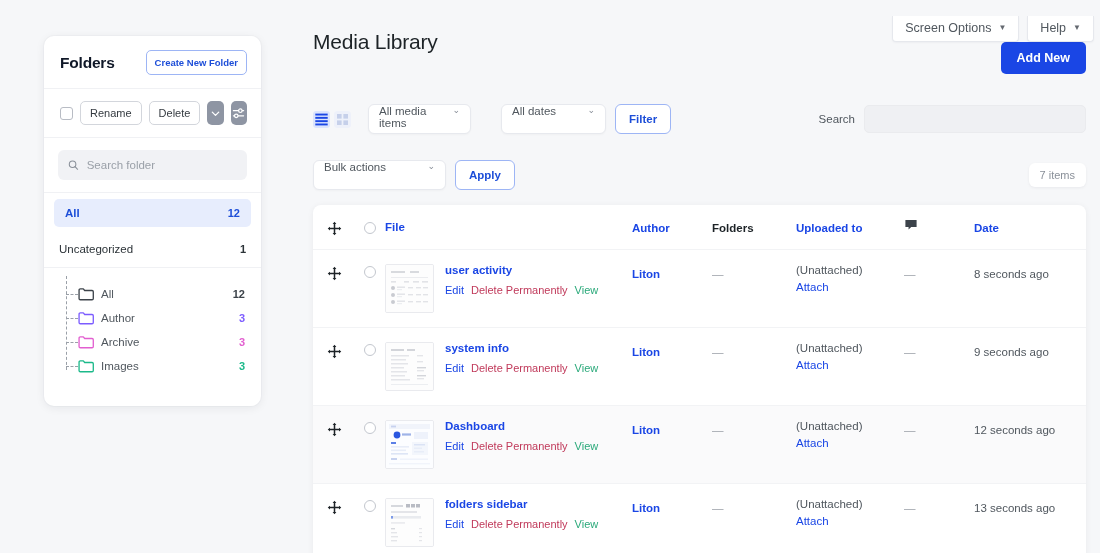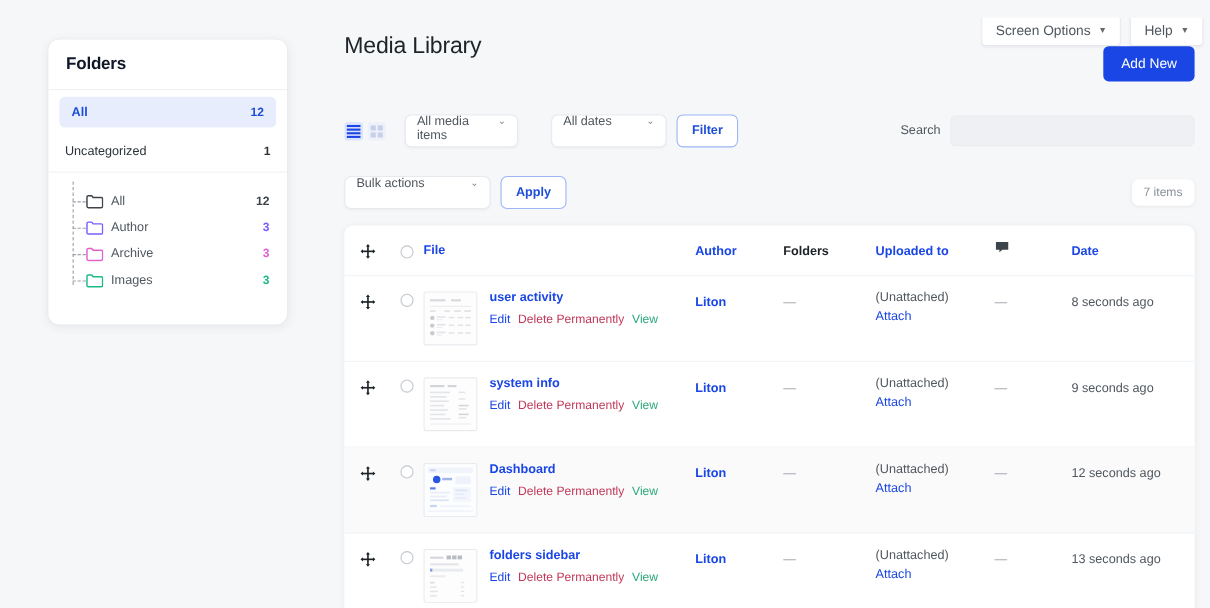--- a/index.html
+++ b/index.html
@@ -120,21 +120,21 @@
   .tnode .tlabel { font-size: 11.5px; color: #50575e; flex: 1; }
   .tnode .tcnt { font-size: 11px; font-weight: 700; }
   .folder-ico { width: 16px; height: 14px; flex: none; }
 
   
   .main { flex: 1; padding: 30px 14px 0 8px; min-width: 0; }
   .main-head { display: flex; align-items: flex-start; justify-content: space-between; }
   .page-title { font-size: 21px; font-weight: 400; color: #1d2327; letter-spacing: -.2px; }
   .btn-addnew {
     background: #1a46e5; color: #fff; border: none; border-radius: 5px;
-    font-size: 12.5px; font-weight: 400; padding: 9px 16px; cursor: pointer;
+    font-size: 12.5px; font-weight: 700; padding: 9px 16px; cursor: pointer;
     margin-top: 12px;
   }
 
   .filters-row {
     display: flex; align-items: center; margin-top: 30px; gap: 9px;
   }
   .viewtoggle { display: flex; gap: 4px; margin-right: 8px; }
   .vt { width: 17px; height: 17px; border-radius: 3px; cursor: pointer; display:block; }
   .sel {
     background: #fff; border: 1px solid #e7e9ee; border-radius: 6px;
@@ -218,23 +218,51 @@
   </div>
 </div>
 
 <div class="wrap">
 
   <div class="sidebar-col">
     <div class="folders-panel">
 
       <div class="fp-head">
         <div class="fp-title">Folders</div>
-      </div>
-
-
+        <button class="btn-newfolder">Create New Folder</button>
+      </div>
+
+      <div class="fp-actions">
+        <div class="cb"></div>
+        <button class="obtn">Rename</button>
+        <button class="obtn">Delete</button>
+        <div class="gbtn">
+          <svg width="11" height="11" viewBox="0 0 12 12">
+            <path d="M2.5 4.5 L6 8 L9.5 4.5" fill="none" stroke="#fff" stroke-width="1.4" stroke-linecap="round" stroke-linejoin="round"></path>
+          </svg>
+        </div>
+        <div class="gbtn">
+          <svg width="13" height="13" viewBox="0 0 14 14">
+            <line x1="1.5" y1="4" x2="12.5" y2="4" stroke="#fff" stroke-width="1.3" stroke-linecap="round"></line>
+            <line x1="1.5" y1="9.5" x2="12.5" y2="9.5" stroke="#fff" stroke-width="1.3" stroke-linecap="round"></line>
+            <circle cx="9" cy="4" r="1.9" fill="#8e95a3" stroke="#fff" stroke-width="1.3"></circle>
+            <circle cx="4.6" cy="9.5" r="1.9" fill="#8e95a3" stroke="#fff" stroke-width="1.3"></circle>
+          </svg>
+        </div>
+      </div>
+
+      <div class="fp-search">
+        <div class="search-box">
+          <svg width="12" height="12" viewBox="0 0 14 14">
+            <circle cx="6" cy="6" r="4.3" fill="none" stroke="#8a9099" stroke-width="1.4"></circle>
+            <line x1="9.2" y1="9.2" x2="12.6" y2="12.6" stroke="#8a9099" stroke-width="1.4" stroke-linecap="round"></line>
+          </svg>
+          <input type="text" placeholder="Search folder" style="">
+        </div>
+      </div>
 
       <div class="fp-row active">
         <span>All</span>
         <span class="cnt">12</span>
       </div>
       <div class="fp-row plain">
         <span>Uncategorized</span>
         <span class="cnt">1</span>
       </div>
 

